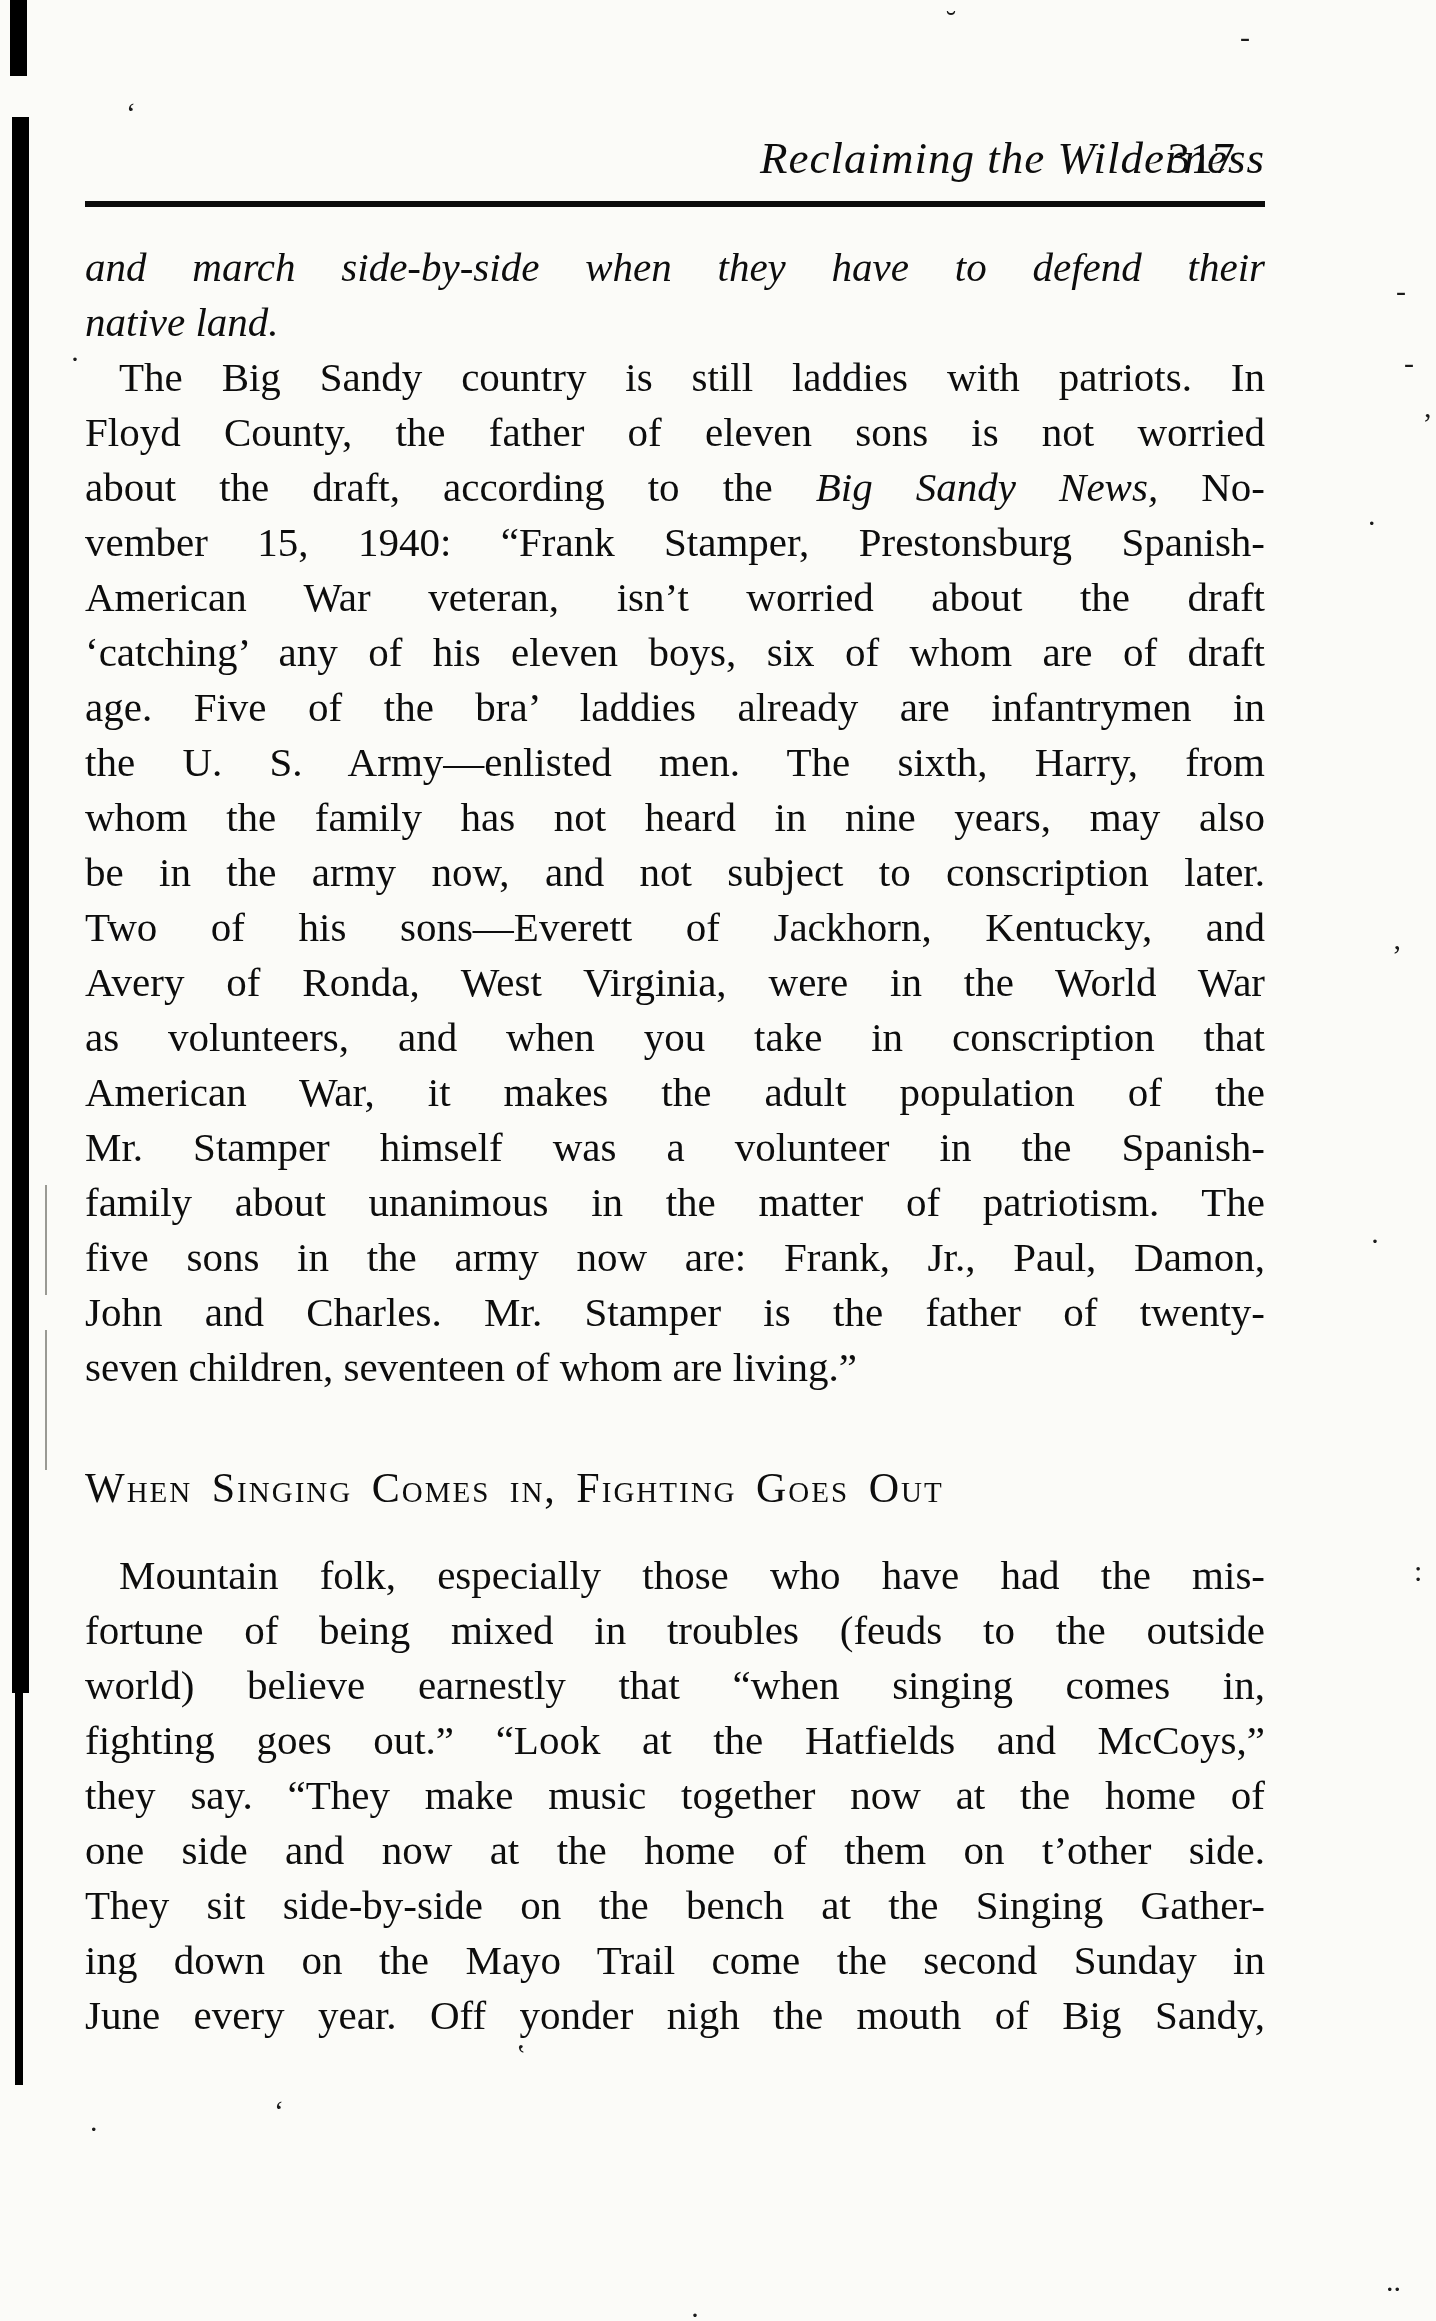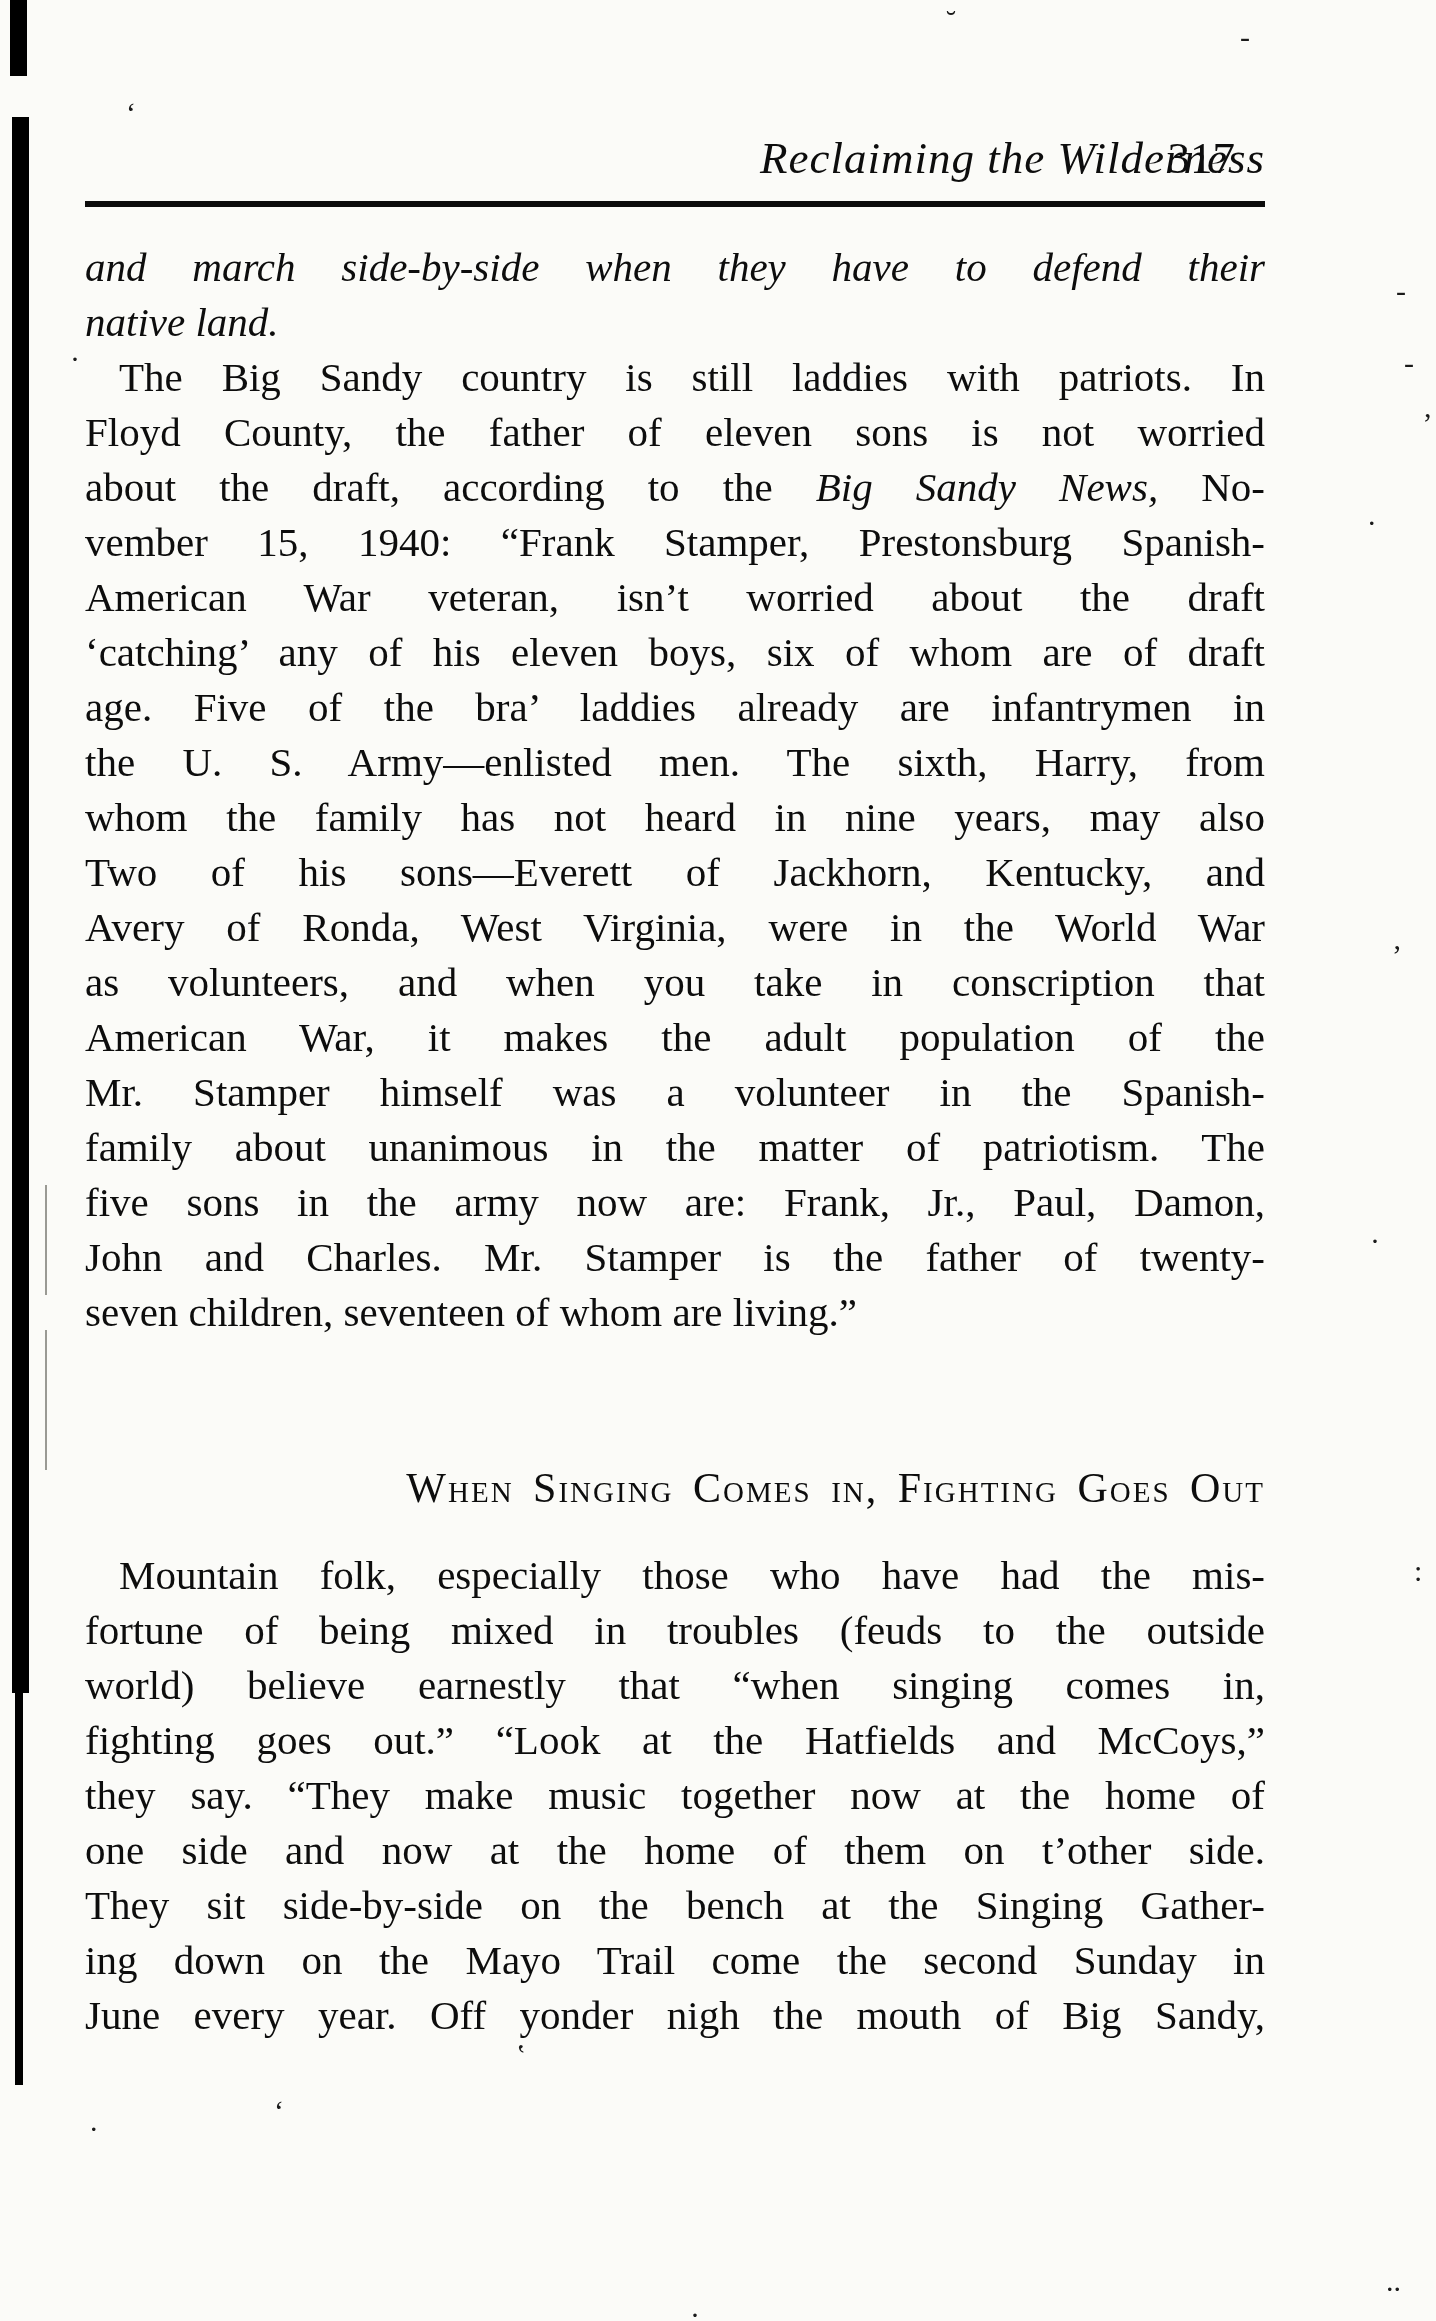--- a/index.html
+++ b/index.html
@@ -39,21 +39,21 @@
   .line.flush { text-align-last: left; }
   .line.indent { text-indent: 34px; }
   .it { font-style: italic; }
 
   .para-continuation { top: 240px; font-style: italic; }
   .para-stamper { top: 350px; }
   .para-singing { top: 1548px; }
 
   .section-heading {
     position: absolute; left: 85px; top: 1460px; width: 1180px;
-    margin: 0; text-align: right; font-weight: normal;
+    margin: 0; text-align: left; font-weight: normal;
     font-variant: small-caps; font-size: 42px; line-height: 56px;
     letter-spacing: 2px; word-spacing: 7px;
   }
 
   
   .speck { position: absolute; font-size: 30px; line-height: 1; color: #1a1a1a; }
 </style>
 </head>
 <body>
 
@@ -77,20 +77,21 @@
 <div class="text-block para-stamper">
     <div class="line indent"><span>The Big Sandy country is still laddies with patriots. In</span></div>
     <div class="line"><span>Floyd County, the father of eleven sons is not worried</span></div>
     <div class="line"><span>about the draft, according to the </span><span class="it">Big Sandy News,</span><span> No-</span></div>
     <div class="line"><span>vember 15, 1940: “Frank Stamper, Prestonsburg Spanish-</span></div>
     <div class="line"><span>American War veteran, isn’t worried about the draft</span></div>
     <div class="line"><span>‘catching’ any of his eleven boys, six of whom are of draft</span></div>
     <div class="line"><span>age. Five of the bra’ laddies already are infantrymen in</span></div>
     <div class="line"><span>the U. S. Army—enlisted men. The sixth, Harry, from</span></div>
     <div class="line"><span>whom the family has not heard in nine years, may also</span></div>
+    <div class="line"><span>be in the army now, and not subject to conscription later.</span></div>
     <div class="line"><span>Two of his sons—Everett of Jackhorn, Kentucky, and</span></div>
     <div class="line"><span>Avery of Ronda, West Virginia, were in the World War</span></div>
     <div class="line"><span>as volunteers, and when you take in conscription that</span></div>
     <div class="line"><span>American War, it makes the adult population of the</span></div>
     <div class="line"><span>Mr. Stamper himself was a volunteer in the Spanish-</span></div>
     <div class="line"><span>family about unanimous in the matter of patriotism. The</span></div>
     <div class="line"><span>five sons in the army now are: Frank, Jr., Paul, Damon,</span></div>
     <div class="line"><span>John and Charles. Mr. Stamper is the father of twenty-</span></div>
     <div class="line flush"><span>seven children, seventeen of whom are living.”</span></div>
   </div>

